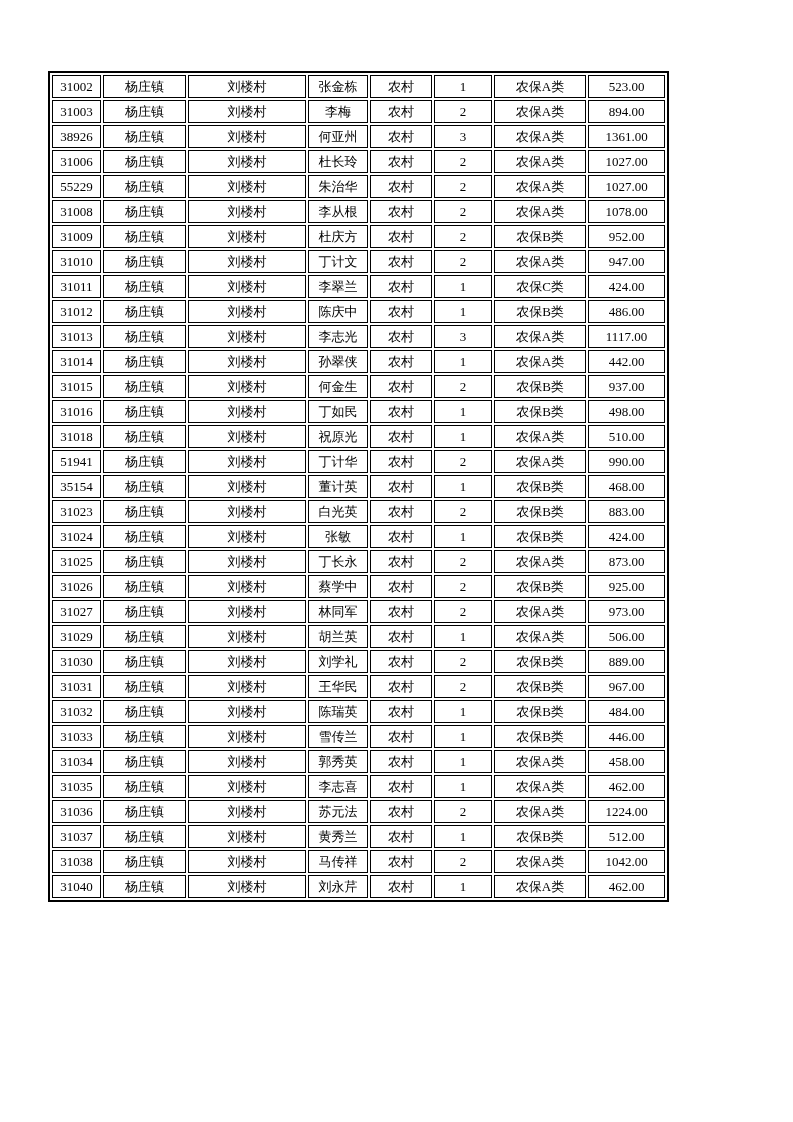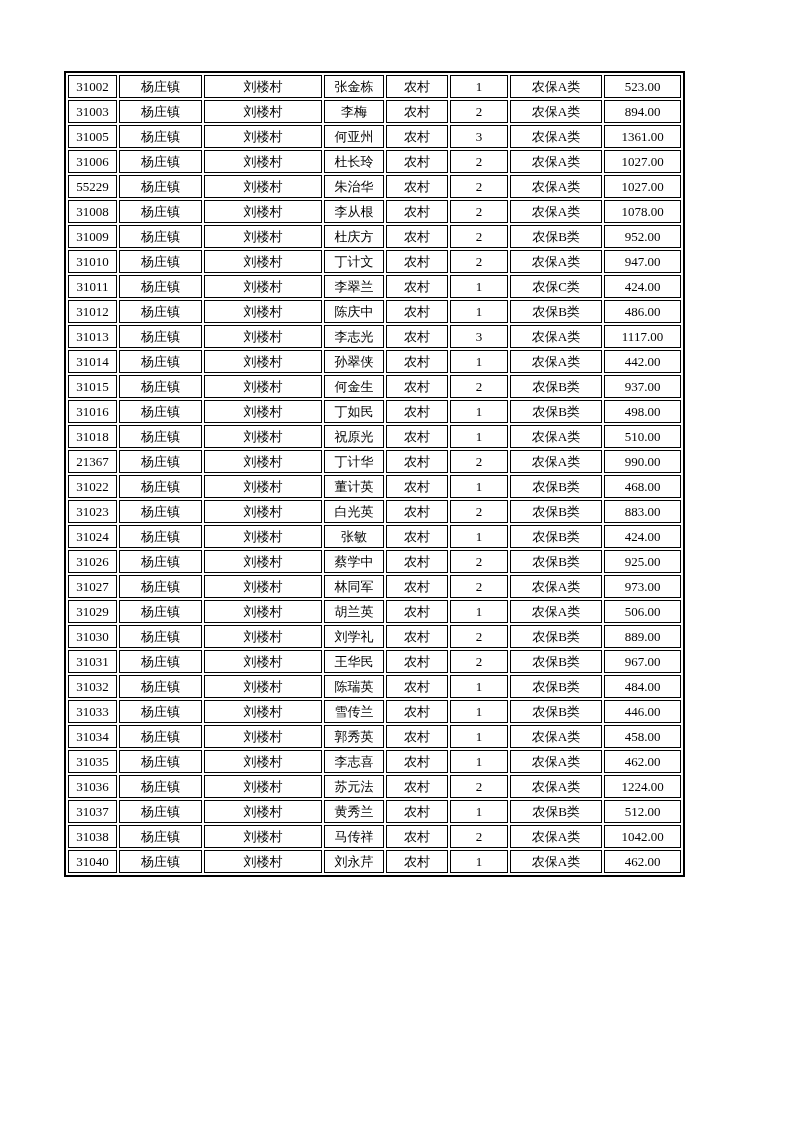--- a/index.html
+++ b/index.html
@@ -10,21 +10,21 @@
   .page {
     position: relative;
     width: 793px;
     height: 1122px;
     background: var(--page-bg, #ffffff);
     font-family: "Liberation Serif", "DejaVu Serif", serif;
     overflow: hidden;
   }
   table.grid {
     position: absolute;
-    left: 64px;
+    left: 48px;
     top: 71px;
     width: 621px;
     table-layout: fixed;
     border-collapse: separate;
     border-spacing: 2px;
     border: 2px solid var(--border-color, #000000);
     background: #ffffff;
   }
   table.grid td {
     box-sizing: border-box;
@@ -79,21 +79,21 @@
           <td>31003</td>
           <td>杨庄镇</td>
           <td>刘楼村</td>
           <td>李梅</td>
           <td>农村</td>
           <td>2</td>
           <td>农保A类</td>
           <td>894.00</td>
         </tr>
         <tr>
-          <td>31005</td>
+          <td>38926</td>
           <td>杨庄镇</td>
           <td>刘楼村</td>
           <td>何亚州</td>
           <td>农村</td>
           <td>3</td>
           <td>农保A类</td>
           <td>1361.00</td>
         </tr>
         <tr>
           <td>31006</td>
@@ -209,31 +209,31 @@
           <td>31018</td>
           <td>杨庄镇</td>
           <td>刘楼村</td>
           <td>祝原光</td>
           <td>农村</td>
           <td>1</td>
           <td>农保A类</td>
           <td>510.00</td>
         </tr>
         <tr>
-          <td>21367</td>
+          <td>51941</td>
           <td>杨庄镇</td>
           <td>刘楼村</td>
           <td>丁计华</td>
           <td>农村</td>
           <td>2</td>
           <td>农保A类</td>
           <td>990.00</td>
         </tr>
         <tr>
-          <td>31022</td>
+          <td>35154</td>
           <td>杨庄镇</td>
           <td>刘楼村</td>
           <td>董计英</td>
           <td>农村</td>
           <td>1</td>
           <td>农保B类</td>
           <td>468.00</td>
         </tr>
         <tr>
           <td>31023</td>
@@ -247,20 +247,30 @@
         </tr>
         <tr>
           <td>31024</td>
           <td>杨庄镇</td>
           <td>刘楼村</td>
           <td>张敏</td>
           <td>农村</td>
           <td>1</td>
           <td>农保B类</td>
           <td>424.00</td>
+        </tr>
+        <tr>
+          <td>31025</td>
+          <td>杨庄镇</td>
+          <td>刘楼村</td>
+          <td>丁长永</td>
+          <td>农村</td>
+          <td>2</td>
+          <td>农保A类</td>
+          <td>873.00</td>
         </tr>
         <tr>
           <td>31026</td>
           <td>杨庄镇</td>
           <td>刘楼村</td>
           <td>蔡学中</td>
           <td>农村</td>
           <td>2</td>
           <td>农保B类</td>
           <td>925.00</td>

